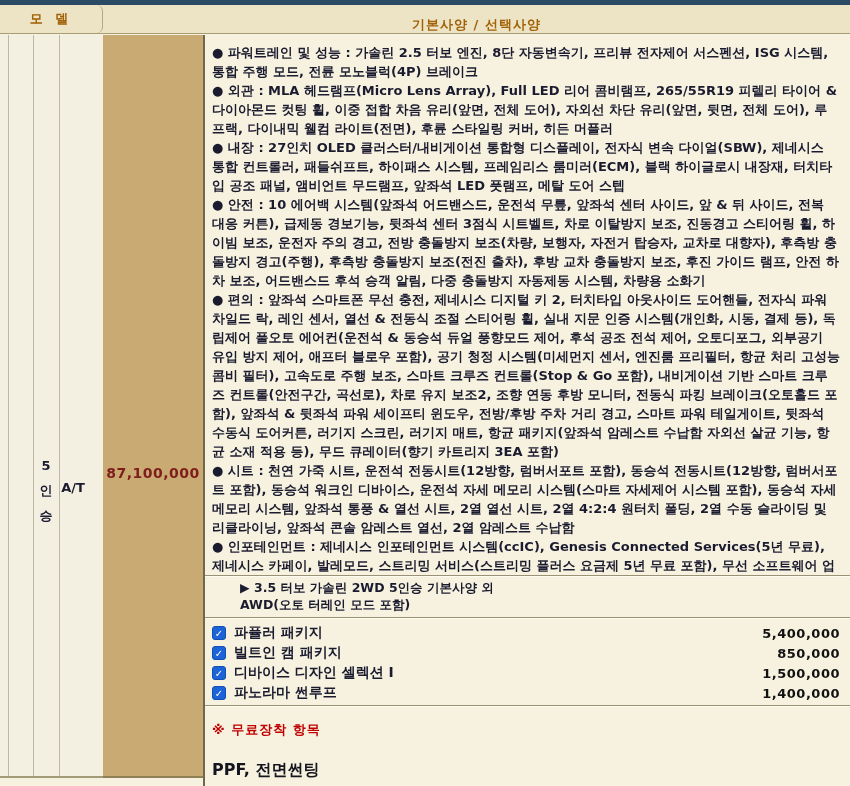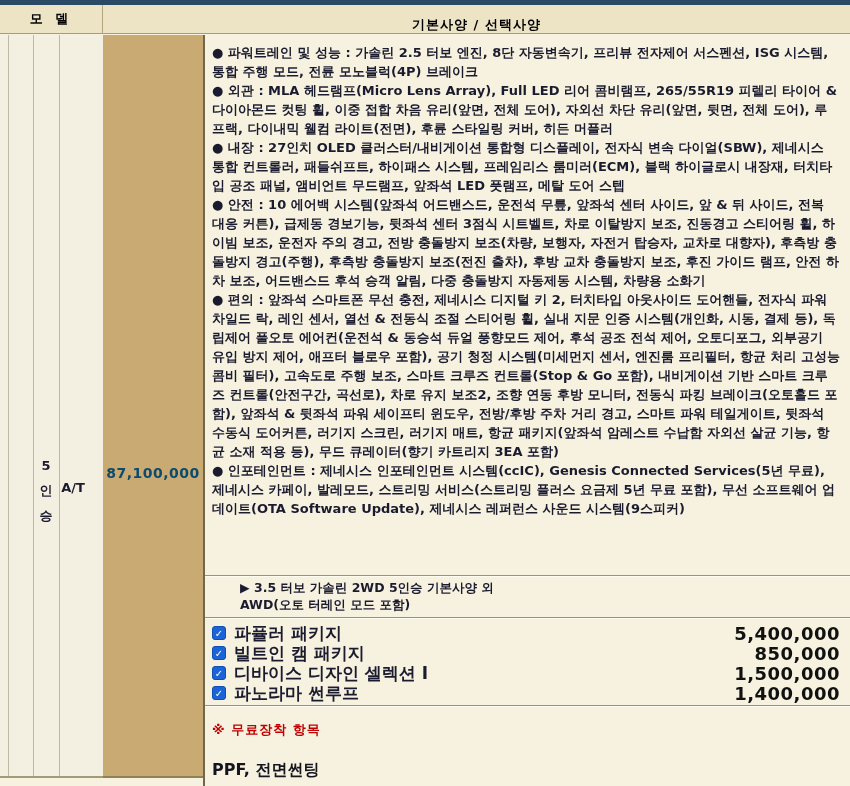--- a/index.html
+++ b/index.html
@@ -6,63 +6,63 @@
   html,body { width: 850px; }
   body { font-family: "DejaVu Sans", "Liberation Sans", sans-serif; }
 
   .page { position: relative; width: 850px; height: 786px; background: #f6f2df; overflow: hidden; }
 
   .top-strip { position: absolute; top: 0; left: 0; right: 0; height: 5px; background: #2a4a66; }
 
   .header-row { position: absolute; top: 5px; left: 0; right: 0; height: 29px;
                 background: #ede4c6; border-bottom: 1px solid #a89c74; display: flex; }
   .hcell { display: flex; align-items: center; justify-content: center;
-           font-size: 13px; font-weight: bold; color: #000000; letter-spacing: 4px; }
+           font-size: 13px; font-weight: bold; color: #a16207; letter-spacing: 4px; border-radius: 6px; }
   .hc-model { width: 103px; border-right: 1px solid #b3a87f; }
   .hc-price { width: 100px; border-right: 1px solid #b3a87f; }
   .hc-spec  { flex: 1; letter-spacing: 1px; margin-top: 12px; }
 
   .body-row { position: absolute; top: 35px; left: 0; right: 0; bottom: 0; }
 
   .col-model { position: absolute; left: 0; top: 0; width: 103px; bottom: 8px;
                background: #f3f0e1; border-bottom: 2px solid #a39a78; }
   .vline { position: absolute; top: 0; bottom: 0; width: 1px; background: #bcb8a4; }
   .vl-1 { left: 8px; } .vl-2 { left: 33px; } .vl-3 { left: 59px; }
 
   .seating { position: absolute; left: 33px; width: 26px; top: 418px;
              display: flex; flex-direction: column; align-items: center;
              font-size: 13px; font-weight: bold; color: #1b1b2f; line-height: 25px; }
   .trans { position: absolute; left: 59px; width: 28px; top: 445px; text-align: center;
            font-size: 13px; font-weight: bold; color: #1b1b2f; }
 
   .col-price { position: absolute; left: 103px; top: 0; width: 100px; bottom: 8px;
                background: #c9aa72; border-bottom: 2px solid #8f8055; }
   .price-value { position: absolute; top: 430px; left: 0; width: 100%; text-align: center;
-                 font-size: 14px; font-weight: bold; color: #0c4a6e; letter-spacing: 0.5px; }
+                 font-size: 14px; font-weight: bold; color: #7f1d1d; letter-spacing: 0.5px; }
 
   .col-content { position: absolute; left: 203px; top: 0; right: 0; bottom: 0;
                  background: #f6f2df; border-left: 2px solid #6f684d; padding: 6px 10px 0 5px; }
 
   .specs { height: 534px; overflow: hidden; padding: 2px 0 0 2px; }
   .specs p { font-size: 13px; line-height: 19px; font-weight: bold; color: #1b1b2f; }
 
   .divider { height: 2px; border-top: 1px solid #9a9176; border-bottom: 1px solid #fffdf0;
              margin-left: -5px; margin-right: -10px; }
 
   .trim-note { padding: 2px 0 0 2px; height: 40px; overflow: hidden; }
   .trim-note p { font-size: 12.5px; line-height: 17px; font-weight: bold; color: #1b1b2f; padding-left: 28px; }
 
   .options { padding: 4px 0 2px 2px; }
   .opt-row { display: flex; align-items: center; height: 20px; }
   .cb { width: 14px; height: 14px; background: #1b63d6; border: 1px solid #0f4fb3;
         border-radius: 3px; color: #fff; font-size: 10px; font-weight: bold;
         display: flex; align-items: center; justify-content: center;
         margin-right: 8px; flex: none; }
-  .opt-label { font-size: 17px; font-weight: bold; color: #1b1b2f; }
-  .opt-price { margin-left: auto; font-size: 18px; font-weight: bold; color: #111;
+  .opt-label { font-size: 14px; font-weight: bold; color: #1b1b2f; }
+  .opt-price { margin-left: auto; font-size: 13px; font-weight: bold; color: #111;
                letter-spacing: 0.5px; }
 
   .free { padding: 14px 0 0 2px; }
   .free-head { color: #c00000; font-size: 13px; font-weight: bold;
                letter-spacing: 1px; margin-bottom: 21px; }
   .free-val { font-size: 16px; font-weight: bold; color: #15151f; }
 </style>
 </head>
 <body>
 
@@ -94,20 +94,21 @@
     </div>
 
     <div class="col-content">
 
       <div class="specs">
         <p>● 파워트레인 및 성능 : 가솔린 2.5 터보 엔진, 8단 자동변속기, 프리뷰 전자제어 서스펜션, ISG 시스템, 통합 주행 모드, 전륜 모노블럭(4P) 브레이크</p>
         <p>● 외관 : MLA 헤드램프(Micro Lens Array), Full LED 리어 콤비램프, 265/55R19 피렐리 타이어 &amp; 다이아몬드 컷팅 휠, 이중 접합 차음 유리(앞면, 전체 도어), 자외선 차단 유리(앞면, 뒷면, 전체 도어), 루프랙, 다이내믹 웰컴 라이트(전면), 후륜 스타일링 커버, 히든 머플러</p>
         <p>● 내장 : 27인치 OLED 클러스터/내비게이션 통합형 디스플레이, 전자식 변속 다이얼(SBW), 제네시스 통합 컨트롤러, 패들쉬프트, 하이패스 시스템, 프레임리스 룸미러(ECM), 블랙 하이글로시 내장재, 터치타입 공조 패널, 앰비언트 무드램프, 앞좌석 LED 풋램프, 메탈 도어 스텝</p>
         <p>● 안전 : 10 에어백 시스템(앞좌석 어드밴스드, 운전석 무릎, 앞좌석 센터 사이드, 앞 &amp; 뒤 사이드, 전복 대응 커튼), 급제동 경보기능, 뒷좌석 센터 3점식 시트벨트, 차로 이탈방지 보조, 진동경고 스티어링 휠, 하이빔 보조, 운전자 주의 경고, 전방 충돌방지 보조(차량, 보행자, 자전거 탑승자, 교차로 대향자), 후측방 충돌방지 경고(주행), 후측방 충돌방지 보조(전진 출차), 후방 교차 충돌방지 보조, 후진 가이드 램프, 안전 하차 보조, 어드밴스드 후석 승객 알림, 다중 충돌방지 자동제동 시스템, 차량용 소화기</p>
         <p>● 편의 : 앞좌석 스마트폰 무선 충전, 제네시스 디지털 키 2, 터치타입 아웃사이드 도어핸들, 전자식 파워 차일드 락, 레인 센서, 열선 &amp; 전동식 조절 스티어링 휠, 실내 지문 인증 시스템(개인화, 시동, 결제 등), 독립제어 풀오토 에어컨(운전석 &amp; 동승석 듀얼 풍향모드 제어, 후석 공조 전석 제어, 오토디포그, 외부공기 유입 방지 제어, 애프터 블로우 포함), 공기 청정 시스템(미세먼지 센서, 엔진룸 프리필터, 항균 처리 고성능 콤비 필터), 고속도로 주행 보조, 스마트 크루즈 컨트롤(Stop &amp; Go 포함), 내비게이션 기반 스마트 크루즈 컨트롤(안전구간, 곡선로), 차로 유지 보조2, 조향 연동 후방 모니터, 전동식 파킹 브레이크(오토홀드 포함), 앞좌석 &amp; 뒷좌석 파워 세이프티 윈도우, 전방/후방 주차 거리 경고, 스마트 파워 테일게이트, 뒷좌석 수동식 도어커튼, 러기지 스크린, 러기지 매트, 항균 패키지(앞좌석 암레스트 수납함 자외선 살균 기능, 항균 소재 적용 등), 무드 큐레이터(향기 카트리지 3EA 포함)</p>
+        <p>● 시트 : 천연 가죽 시트, 운전석 전동시트(12방향, 럼버서포트 포함), 동승석 전동시트(12방향, 럼버서포트 포함), 동승석 워크인 디바이스, 운전석 자세 메모리 시스템(스마트 자세제어 시스템 포함), 동승석 자세 메모리 시스템, 앞좌석 통풍 &amp; 열선 시트, 2열 열선 시트, 2열 4:2:4 원터치 폴딩, 2열 수동 슬라이딩 및 리클라이닝, 앞좌석 콘솔 암레스트 열선, 2열 암레스트 수납함</p>
         <p>● 인포테인먼트 : 제네시스 인포테인먼트 시스템(ccIC), Genesis Connected Services(5년 무료), 제네시스 카페이, 발레모드, 스트리밍 서비스(스트리밍 플러스 요금제 5년 무료 포함), 무선 소프트웨어 업데이트(OTA Software Update), 제네시스 레퍼런스 사운드 시스템(9스피커)</p>
       </div>
 
       <div class="divider"></div>
 
       <div class="trim-note">
         <p>▶ 3.5 터보 가솔린 2WD 5인승 기본사양 외</p>
         <p>AWD(오토 터레인 모드 포함)</p>
       </div>
 

